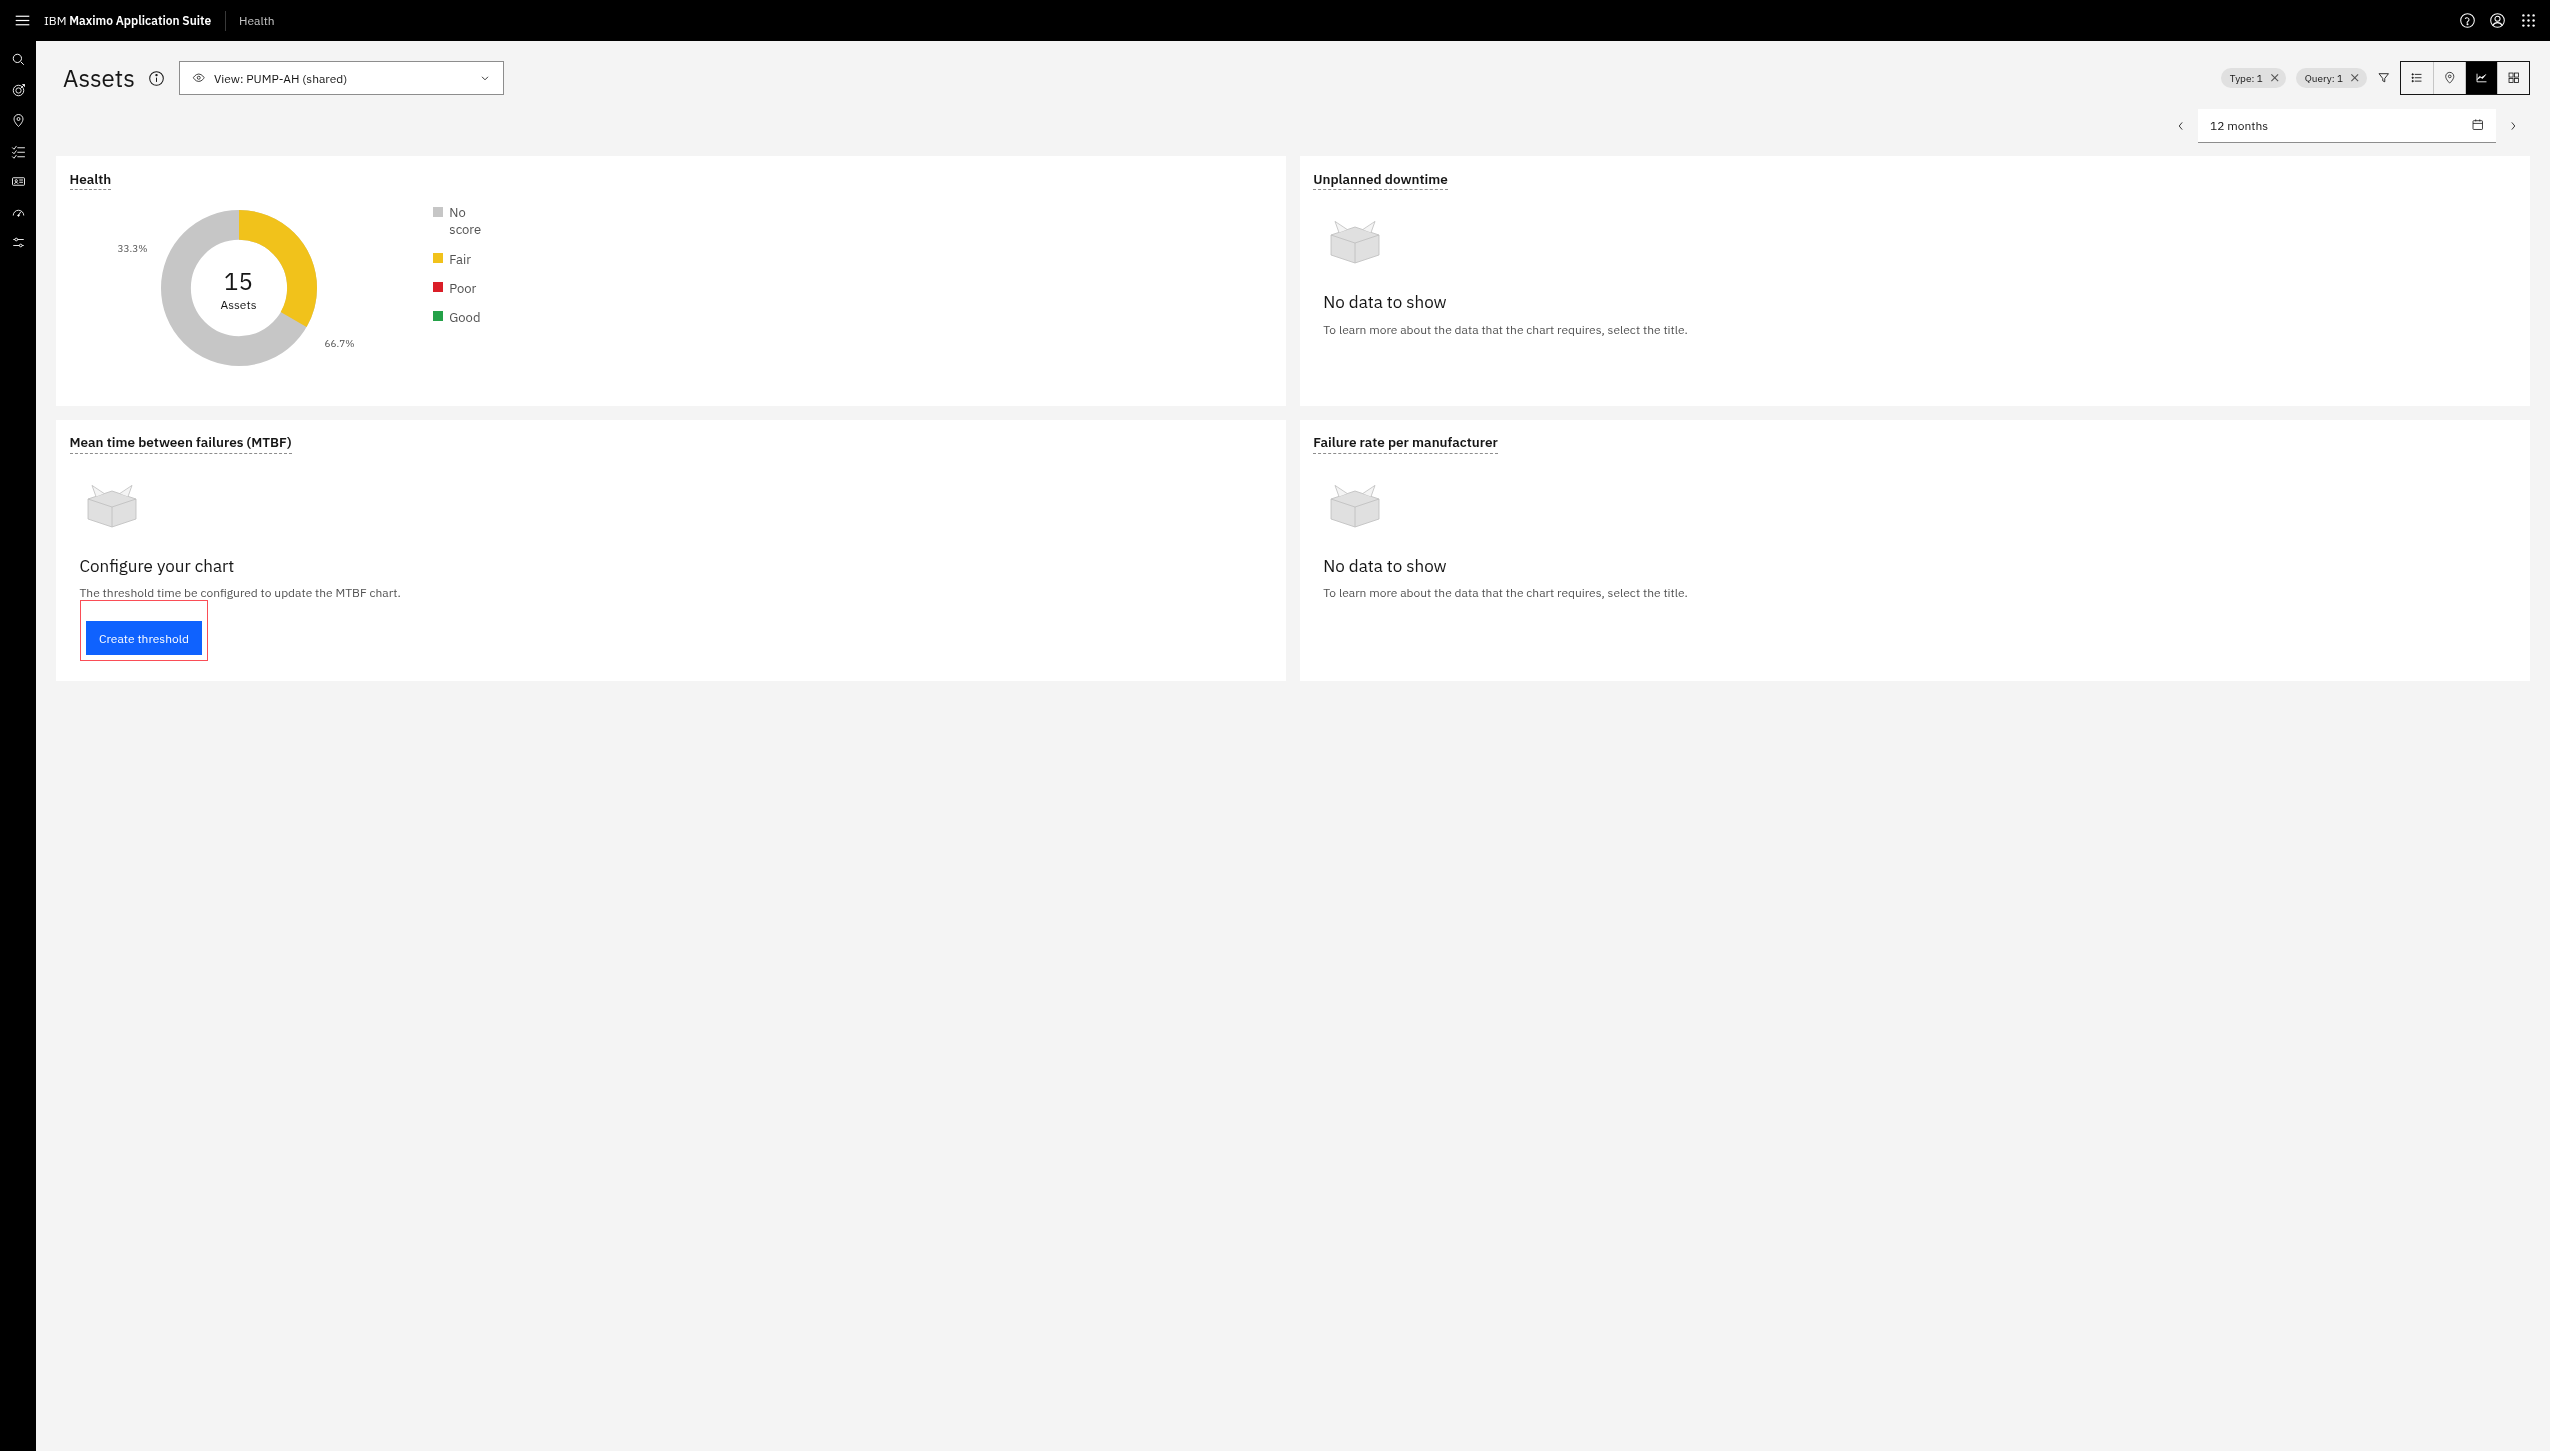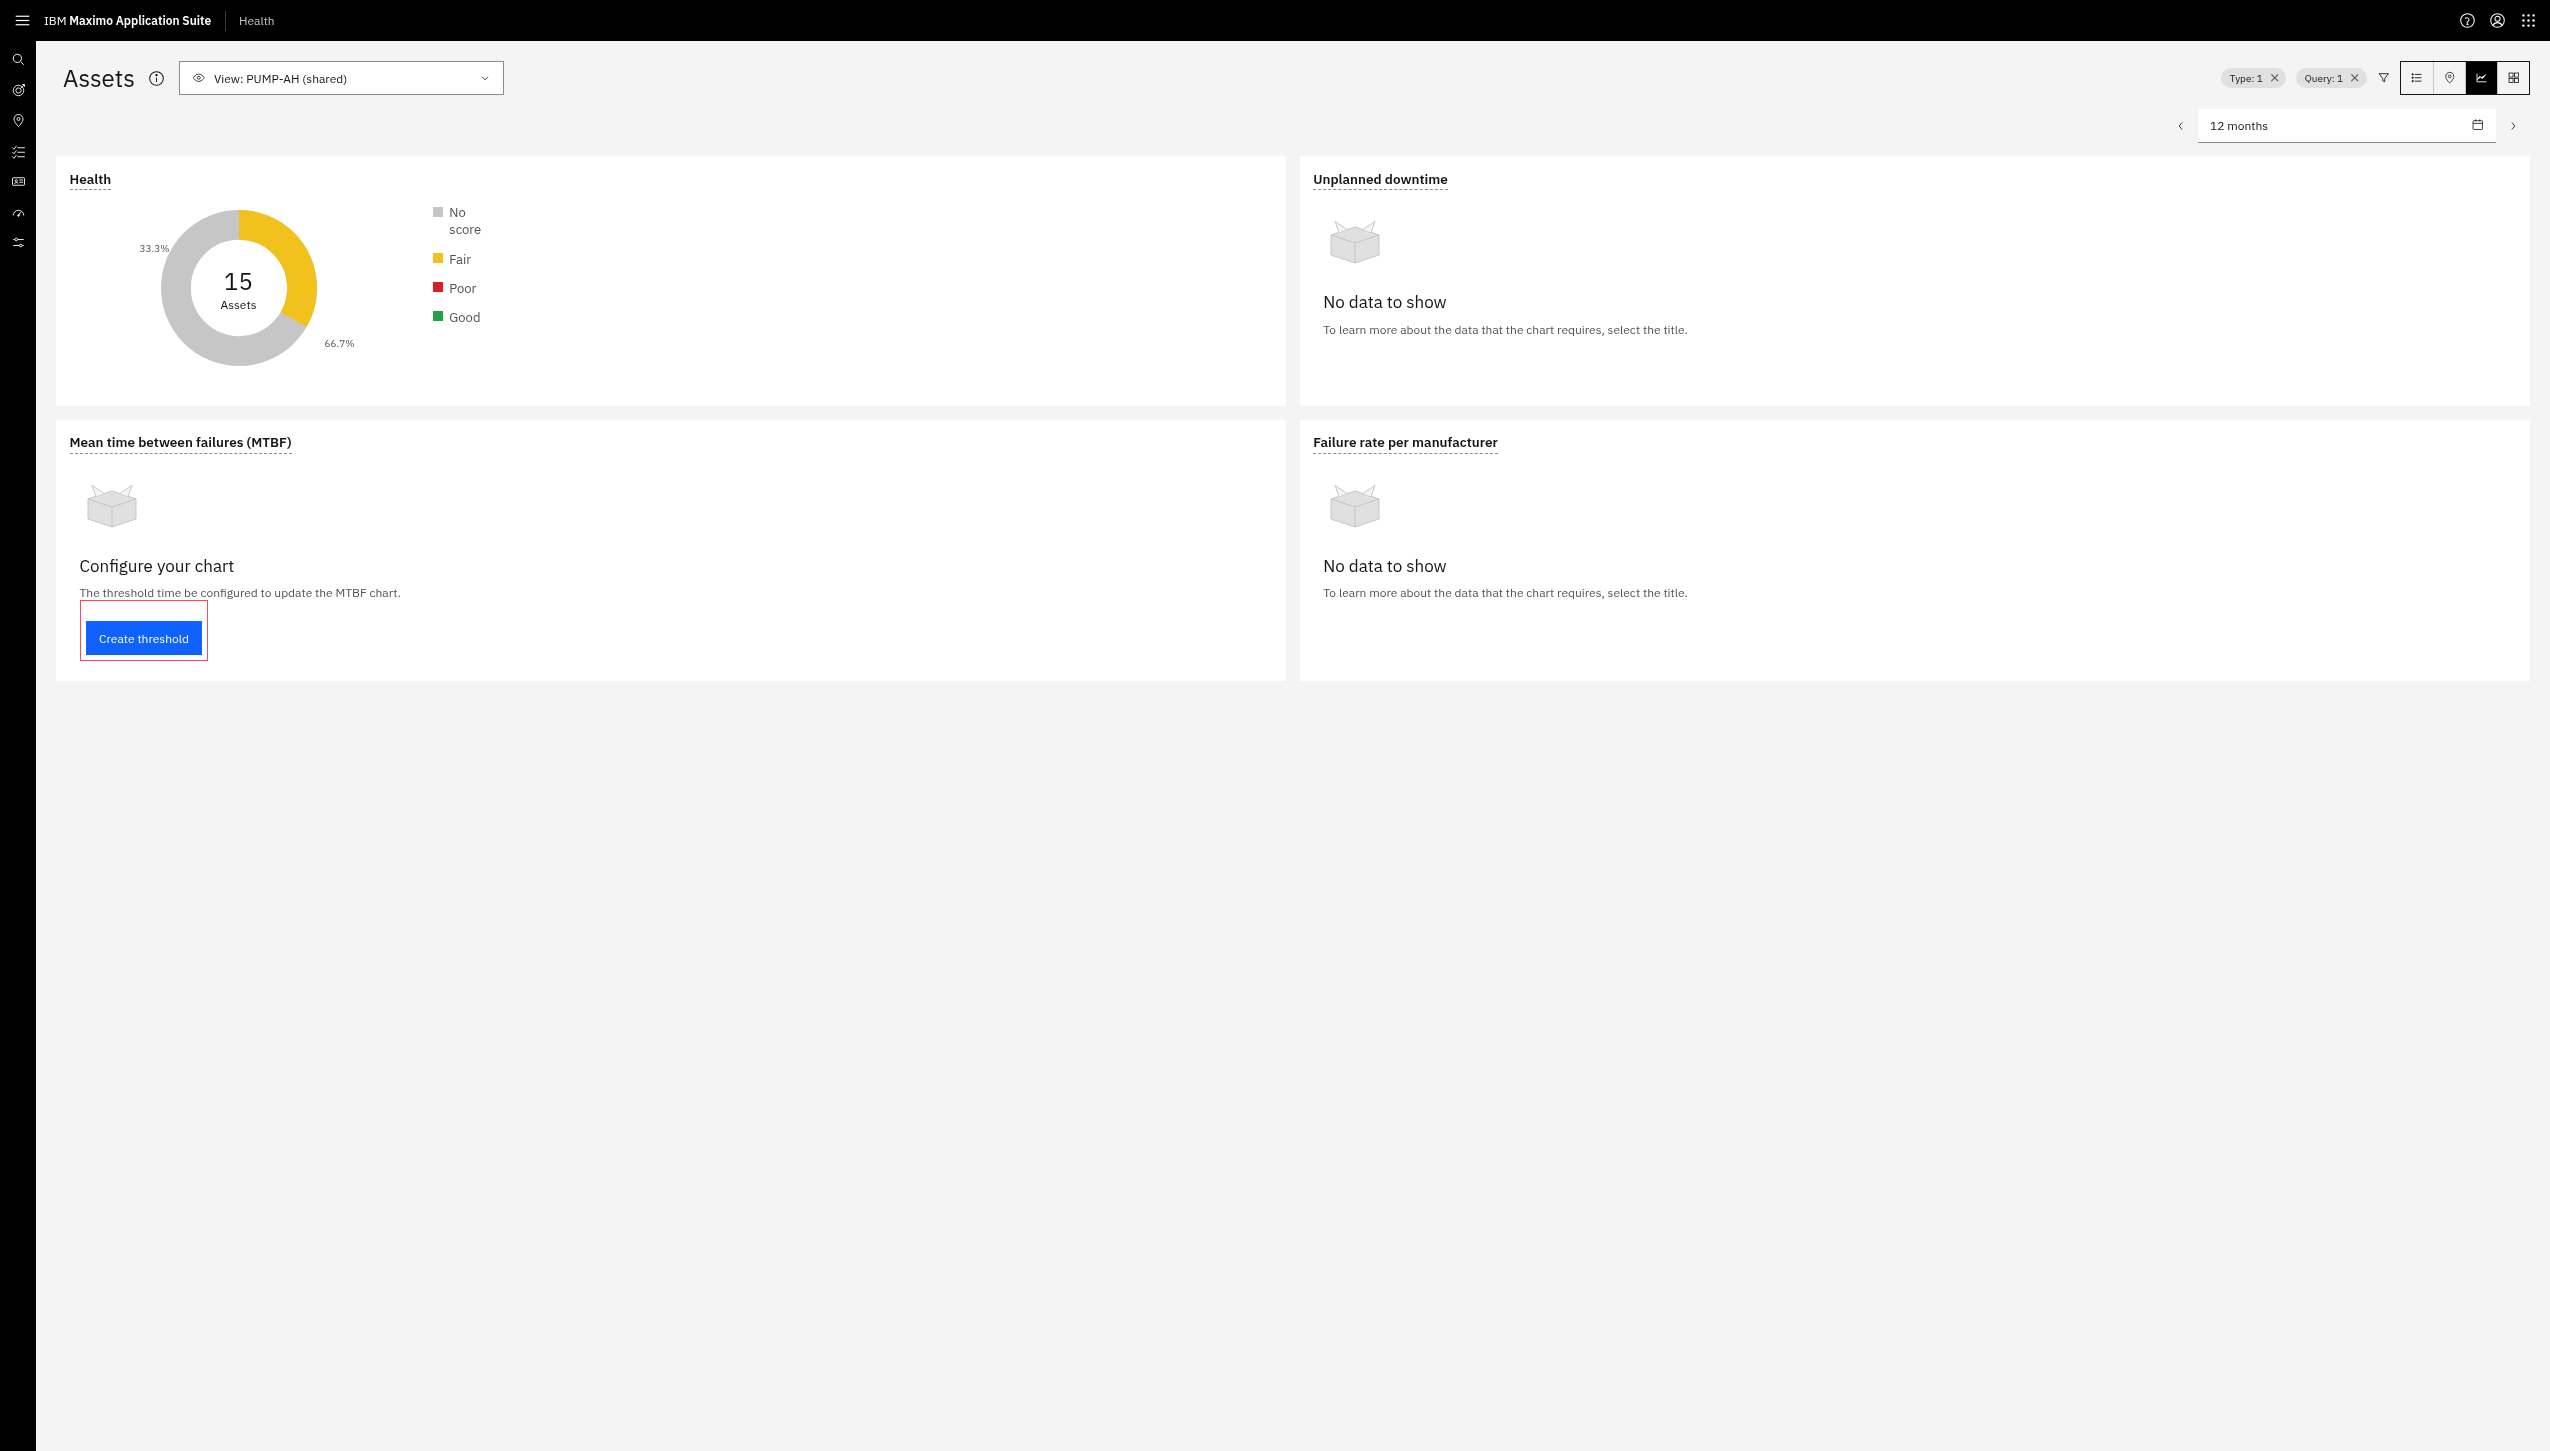--- a/index.html
+++ b/index.html
@@ -54,21 +54,21 @@
 
 
 .health-body { display: flex; align-items: flex-start; padding-top: 15px; }
 .donut-wrap { position: relative; width: 338px; display:flex; justify-content:center; }
 .donut { position: relative; width: 166px; height: 166px; }
 .donut svg { width: 100%; height: 100%; transform: rotate(-90deg); }
 .donut-center { position: absolute; top: 50%; left: 50%; transform: translate(-50%,-50%); text-align: center; }
 .donut-center .num { font-size: 24px; font-weight: 400; }
 .donut-center .lbl { font-size: 12px; color: #161616; }
 .pct-label { position: absolute; font-size: 10px; color: #525252; }
-.pct-a { top: 37px; left: 70px; }
+.pct-a { top: 37px; left: 48px; }
 .pct-b { top: 132px; left: 255px; }
 .legend { margin-left: 25px; display: flex; flex-direction: column; gap: 12px; padding-top: 0; }
 .legend-item { display: flex; align-items: flex-start; gap: 6.8px; font-size: 13px; color: #525252; }
 .swatch { width: 10px; height: 10px; margin-top: 1.7px; }
 .sw-none { background: #c6c6c6; }
 .sw-fair { background: #f1c21b; }
 .sw-poor { background: #da1e28; }
 .sw-good { background: #24a148; }
 
 

